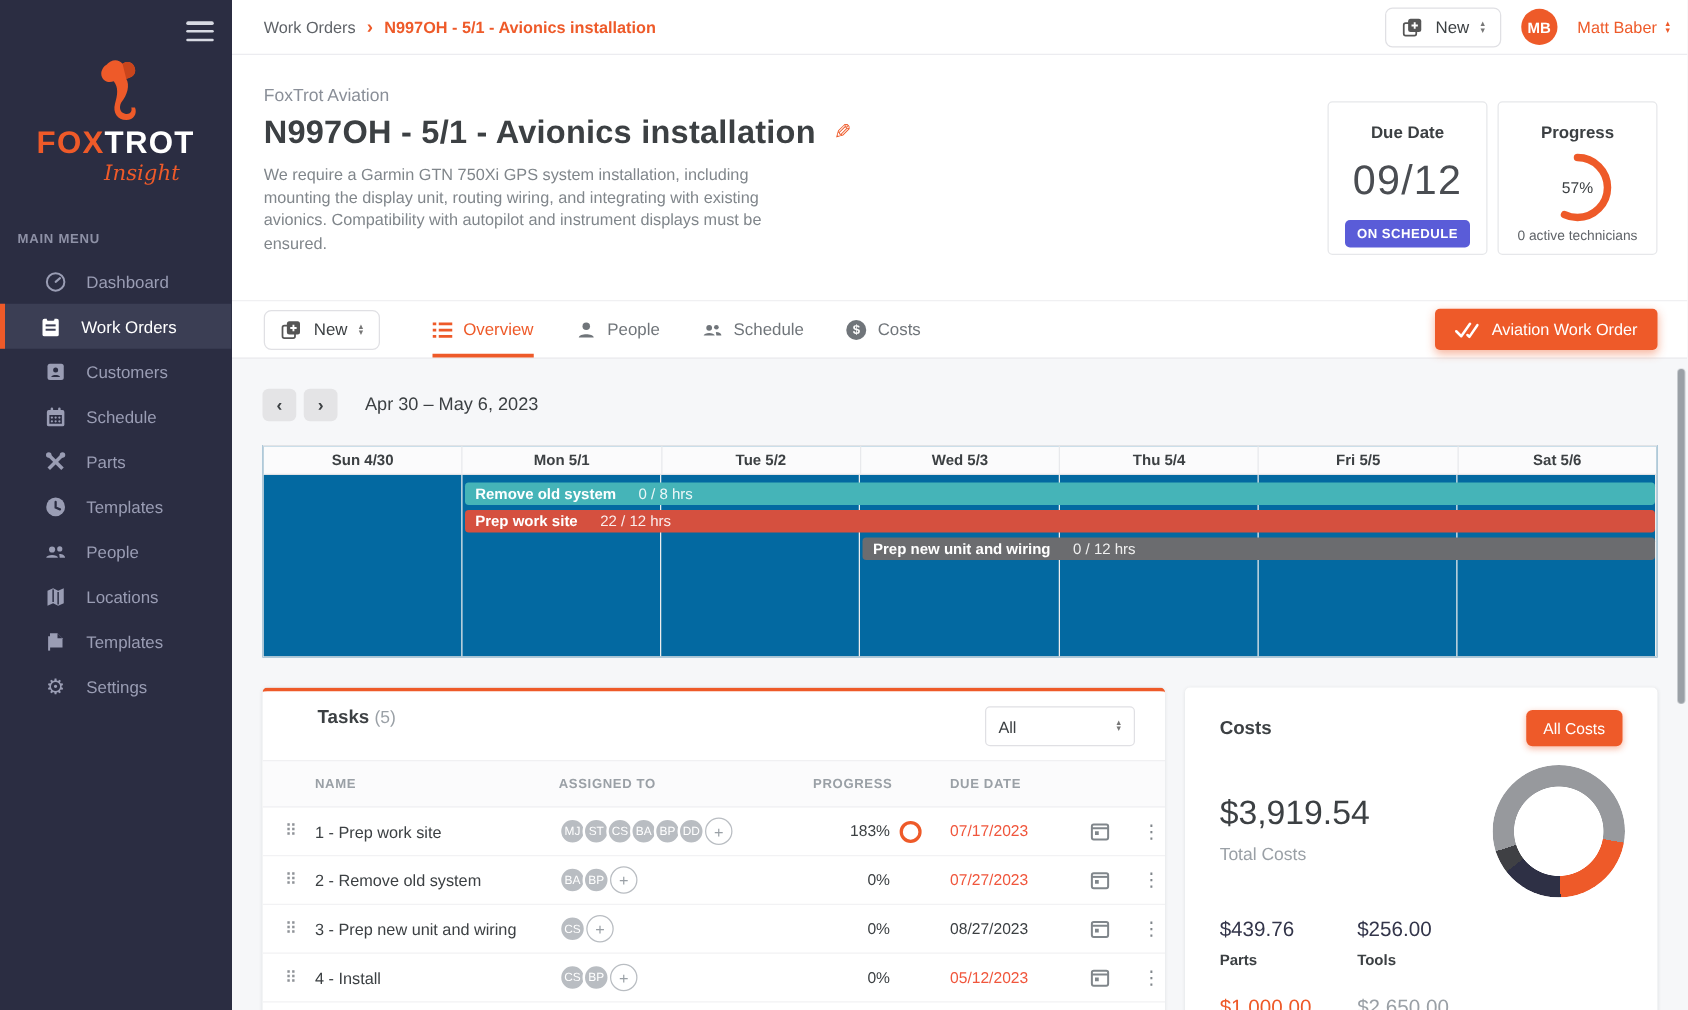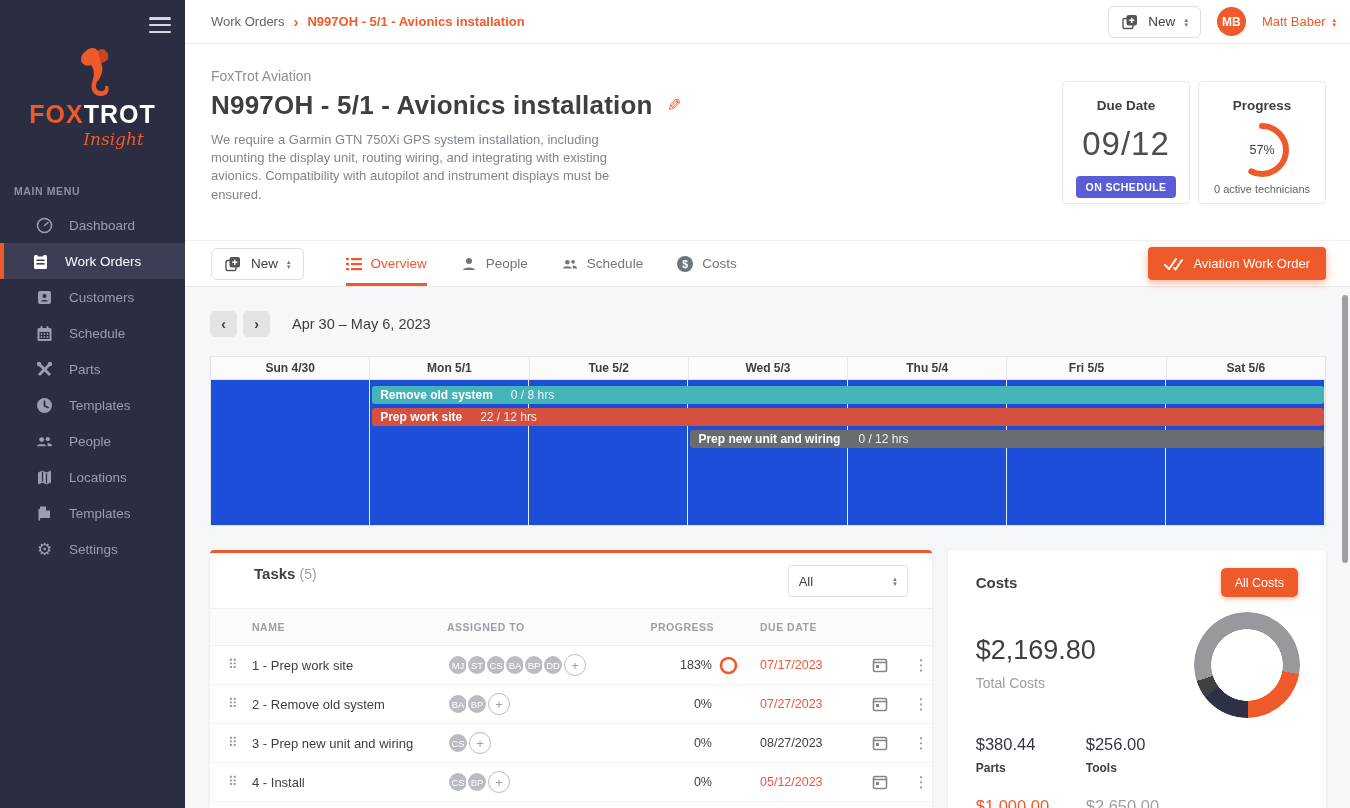--- a/index.html
+++ b/index.html
@@ -64,21 +64,21 @@
   .btn-complete { margin-left:auto; background:#ee5a29; color:#fff; border:none; border-radius:4px; height:33px; padding:0 16px; font-size:13px; display:flex; align-items:center; gap:10px; cursor:pointer; box-shadow:0 3px 8px rgba(238,90,41,.45); }
 
   
   .content { padding:24px 24px 0 25px; position:relative; }
 
   .gantt-nav { display:flex; align-items:center; gap:10px; margin-bottom:19px; }
   .nav-arrow { width:27px; height:26px; background:#e4e4e6; border:none; border-radius:5px; font-size:14px; color:#3c4043; cursor:pointer; display:flex; align-items:center; justify-content:center; font-weight:bold; }
   .nav-arrow + .nav-arrow { margin-left:-4px; }
   .gantt-range { font-size:14.5px; color:#3c4043; margin-left:12px; }
 
-  .gantt { width:1116px; border:1px solid #e2e3e6; background:#1d4ed8; }
+  .gantt { width:1116px; border:1px solid #e2e3e6; background:#0369a1; }
   .gantt-head { display:flex; background:#fbfbfc; border-bottom:1px solid #e2e3e6; }
   .gantt-head .day { flex:1; text-align:center; font-size:12px; font-weight:bold; color:#3c4043; padding:4px 0; border-right:1px solid #e8e9ec; }
   .gantt-head .day:last-child { border-right:none; }
   .gantt-body { position:relative; height:145px; display:flex; }
   .gantt-body .col { flex:1; border-right:1px solid #eceded; }
   .gantt-body .col:last-child { border-right:none; }
   .gantt-bar { position:absolute; height:18px; border-radius:3px; color:#fff; display:flex; align-items:center; padding:0 8px; white-space:nowrap; overflow:hidden; cursor:pointer; }
   .gb-name { font-size:12px; font-weight:bold; }
   .gb-hrs { font-size:12px; margin-left:18px; opacity:.9; }
 
@@ -524,26 +524,26 @@
           <span class="t-due"></span>
 
         </div>
       </div>
 
       <div class="card costs-card">
         <div class="costs-head">
           <span class="costs-title">Costs</span>
           <button class="btn-all-costs">All Costs</button>
         </div>
-        <div class="total-val">$2,169.80</div>
+        <div class="total-val">$3,919.54</div>
         <div class="total-label">Total Costs</div>
         <div class="donut" id="costs-donut" style="background: conic-gradient(from 100deg, rgb(238, 90, 41) 0deg, rgb(238, 90, 41) 78.4deg, rgb(46, 48, 69) 78.4deg, rgb(46, 48, 69) 132.2deg, rgb(63, 64, 68) 132.2deg, rgb(63, 64, 68) 152.3deg, rgb(151, 153, 157) 152.3deg, rgb(151, 153, 157) 360deg);"></div>
         <div class="cost-grid">
           <div class="cost-item navy">
-            <div class="cv">$380.44</div>
+            <div class="cv">$439.76</div>
             <div class="cl">Parts</div>
           </div>
           <div class="cost-item navy">
             <div class="cv">$256.00</div>
             <div class="cl">Tools</div>
           </div>
           <div class="cost-item orange">
             <div class="cv">$1,000.00</div>
 
           </div>

